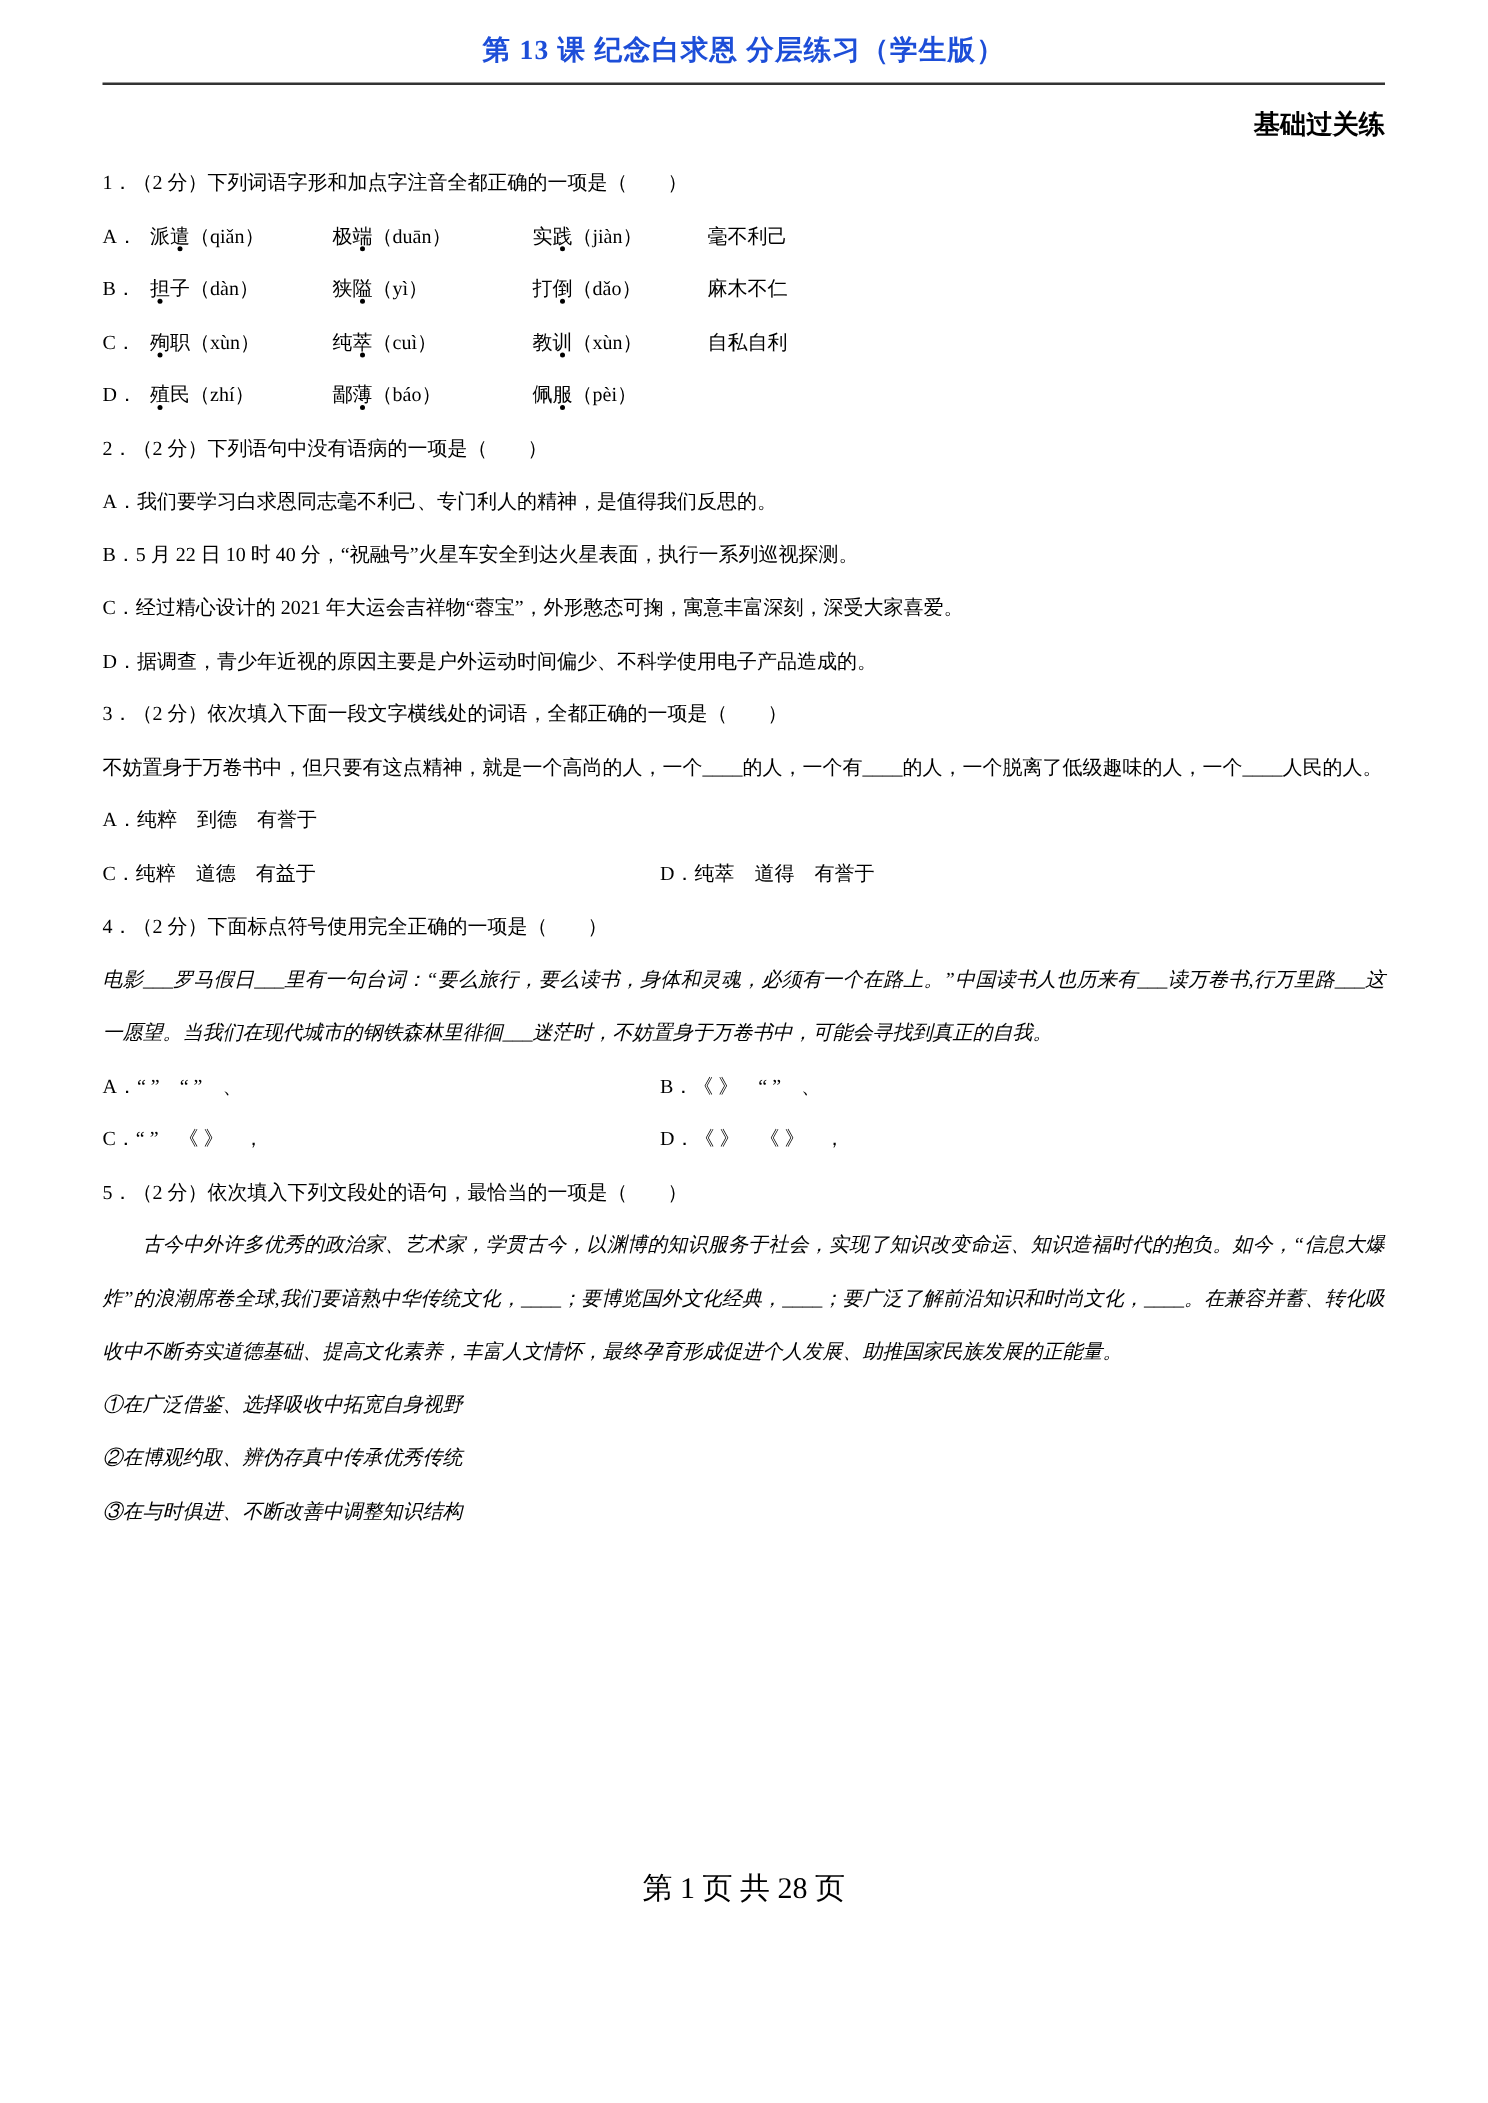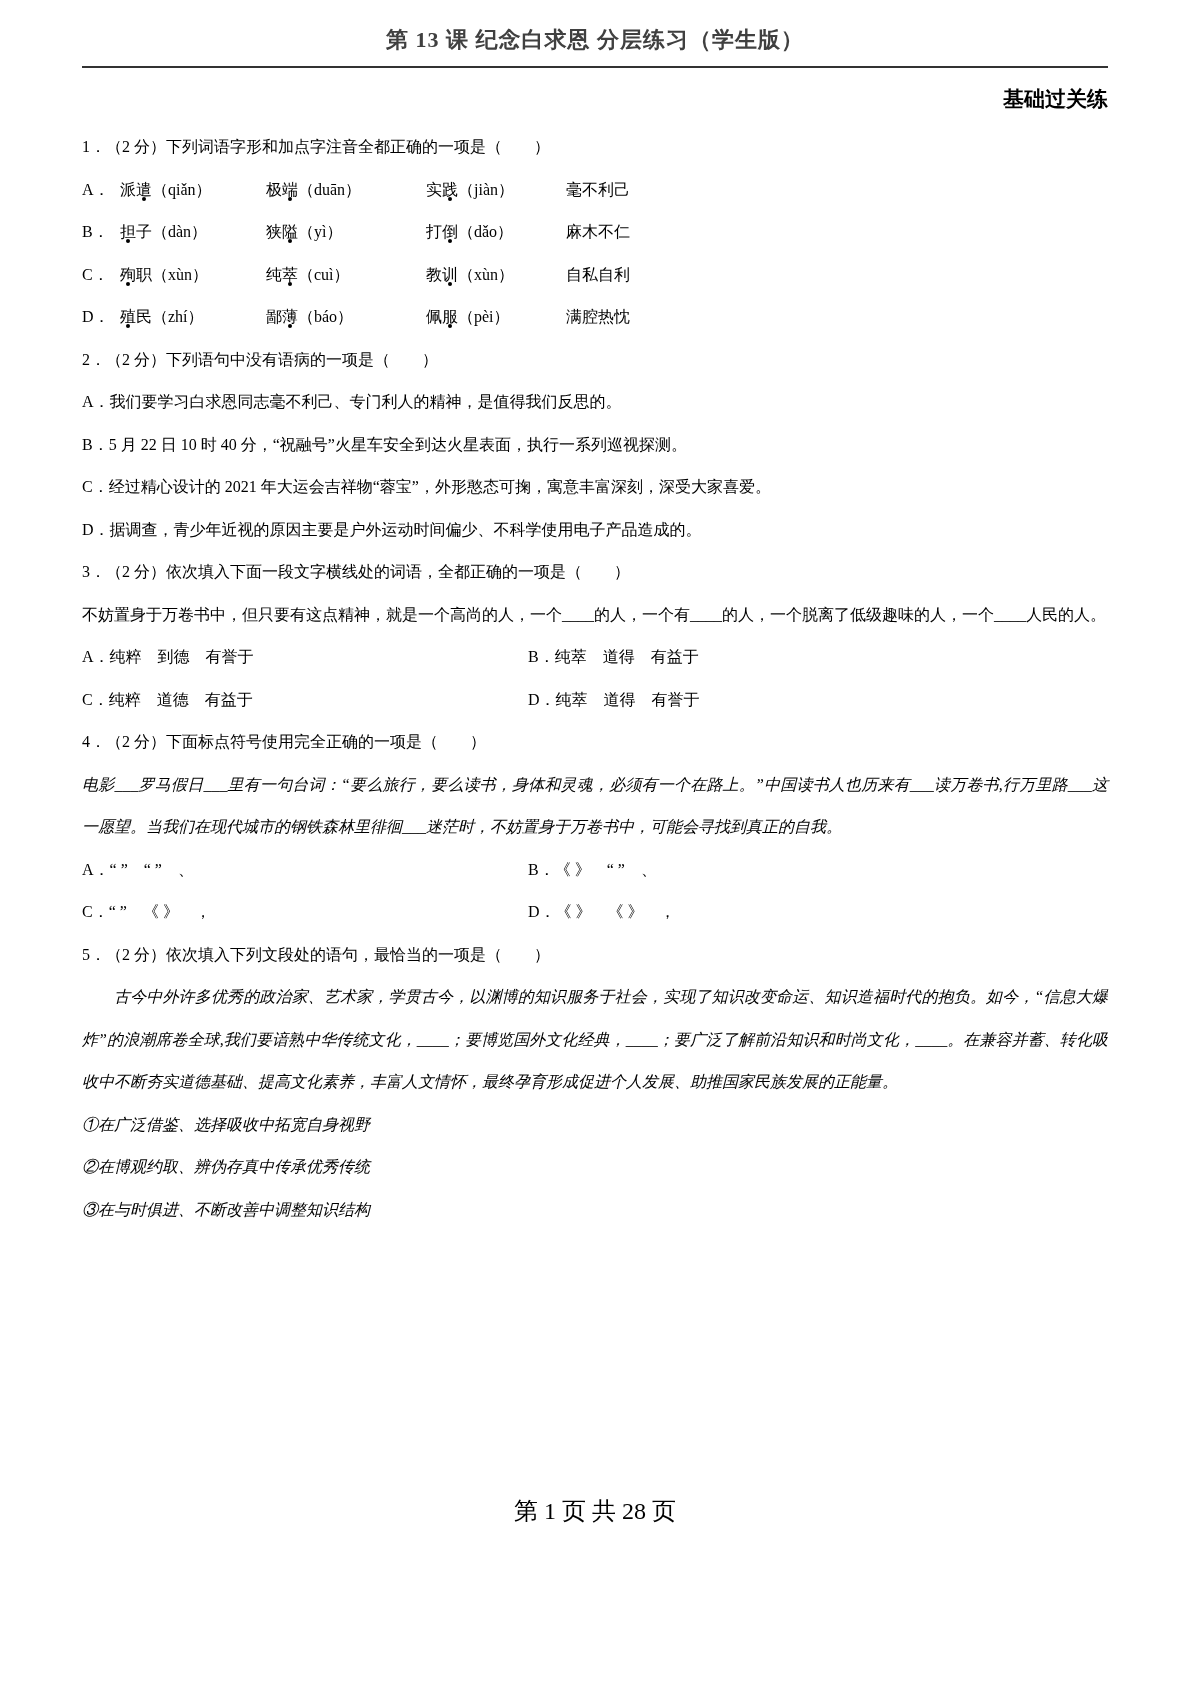--- a/index.html
+++ b/index.html
@@ -58,21 +58,21 @@
     top: 1496px; left: 0; right: 0;
     text-align: center;
     font-size: 24px;
     line-height: 30px;
   }
 </style>
 </head>
 <body>
 
 <div class="sheet">
-  <div class="doc-title" style="color: #404040;">第 13 课 纪念白求恩 分层练习（学生版）</div>
+  <div class="doc-title" style="color: #1d4ed8;">第 13 课 纪念白求恩 分层练习（学生版）</div>
   <div class="hr"></div>
   <div class="section-heading">基础过关练</div>
   <div class="doc-body">
       <div class="line">1．（2 分）下列词语字形和加点字注音全都正确的一项是（　　）</div>
       <div class="optgrid4">
         <div class="opt4row">
           <span>A．</span>
           <span>派<span class="dot">遣</span>（qiǎn）</span>
           <span>极<span class="dot">端</span>（duān）</span>
           <span>实<span class="dot">践</span>（jiàn）</span>
@@ -90,34 +90,32 @@
           <span><span class="dot">殉</span>职（xùn）</span>
           <span>纯<span class="dot">萃</span>（cuì）</span>
           <span>教<span class="dot">训</span>（xùn）</span>
           <span>自私自利</span>
         </div>
         <div class="opt4row">
           <span>D．</span>
           <span><span class="dot">殖</span>民（zhí）</span>
           <span>鄙<span class="dot">薄</span>（báo）</span>
           <span>佩<span class="dot">服</span>（pèi）</span>
-          <span>满腔热忱</span>
         </div>
       </div>
       <div class="line">2．（2 分）下列语句中没有语病的一项是（　　）</div>
       <div class="line">A．我们要学习白求恩同志毫不利己、专门利人的精神，是值得我们反思的。</div>
       <div class="line">B．5 月 22 日 10 时 40 分，“祝融号”火星车安全到达火星表面，执行一系列巡视探测。</div>
       <div class="line">C．经过精心设计的 2021 年大运会吉祥物“蓉宝”，外形憨态可掬，寓意丰富深刻，深受大家喜爱。</div>
       <div class="line">D．据调查，青少年近视的原因主要是户外运动时间偏少、不科学使用电子产品造成的。</div>
       <div class="line">3．（2 分）依次填入下面一段文字横线处的词语，全都正确的一项是（　　）</div>
       <div class="line">不妨置身于万卷书中，但只要有这点精神，就是一个高尚的人，一个____的人，一个有____的人，一个脱离了低级趣味的人，一个____人民的人。</div>
       <div class="optgrid2">
         <div class="opt2row">
           <span>A．纯粹　到德　有誉于</span>
-          <span>B．纯萃　道得　有益于</span>
         </div>
         <div class="opt2row">
           <span>C．纯粹　道德　有益于</span>
           <span>D．纯萃　道得　有誉于</span>
         </div>
       </div>
       <div class="line">4．（2 分）下面标点符号使用完全正确的一项是（　　）</div>
       <div class="line kai">电影___罗马假日___里有一句台词：“要么旅行，要么读书，身体和灵魂，必须有一个在路上。”中国读书人也历来有___读万卷书,行万里路___这一愿望。当我们在现代城市的钢铁森林里徘徊___迷茫时，不妨置身于万卷书中，可能会寻找到真正的自我。</div>
       <div class="optgrid2">
         <div class="opt2row">

